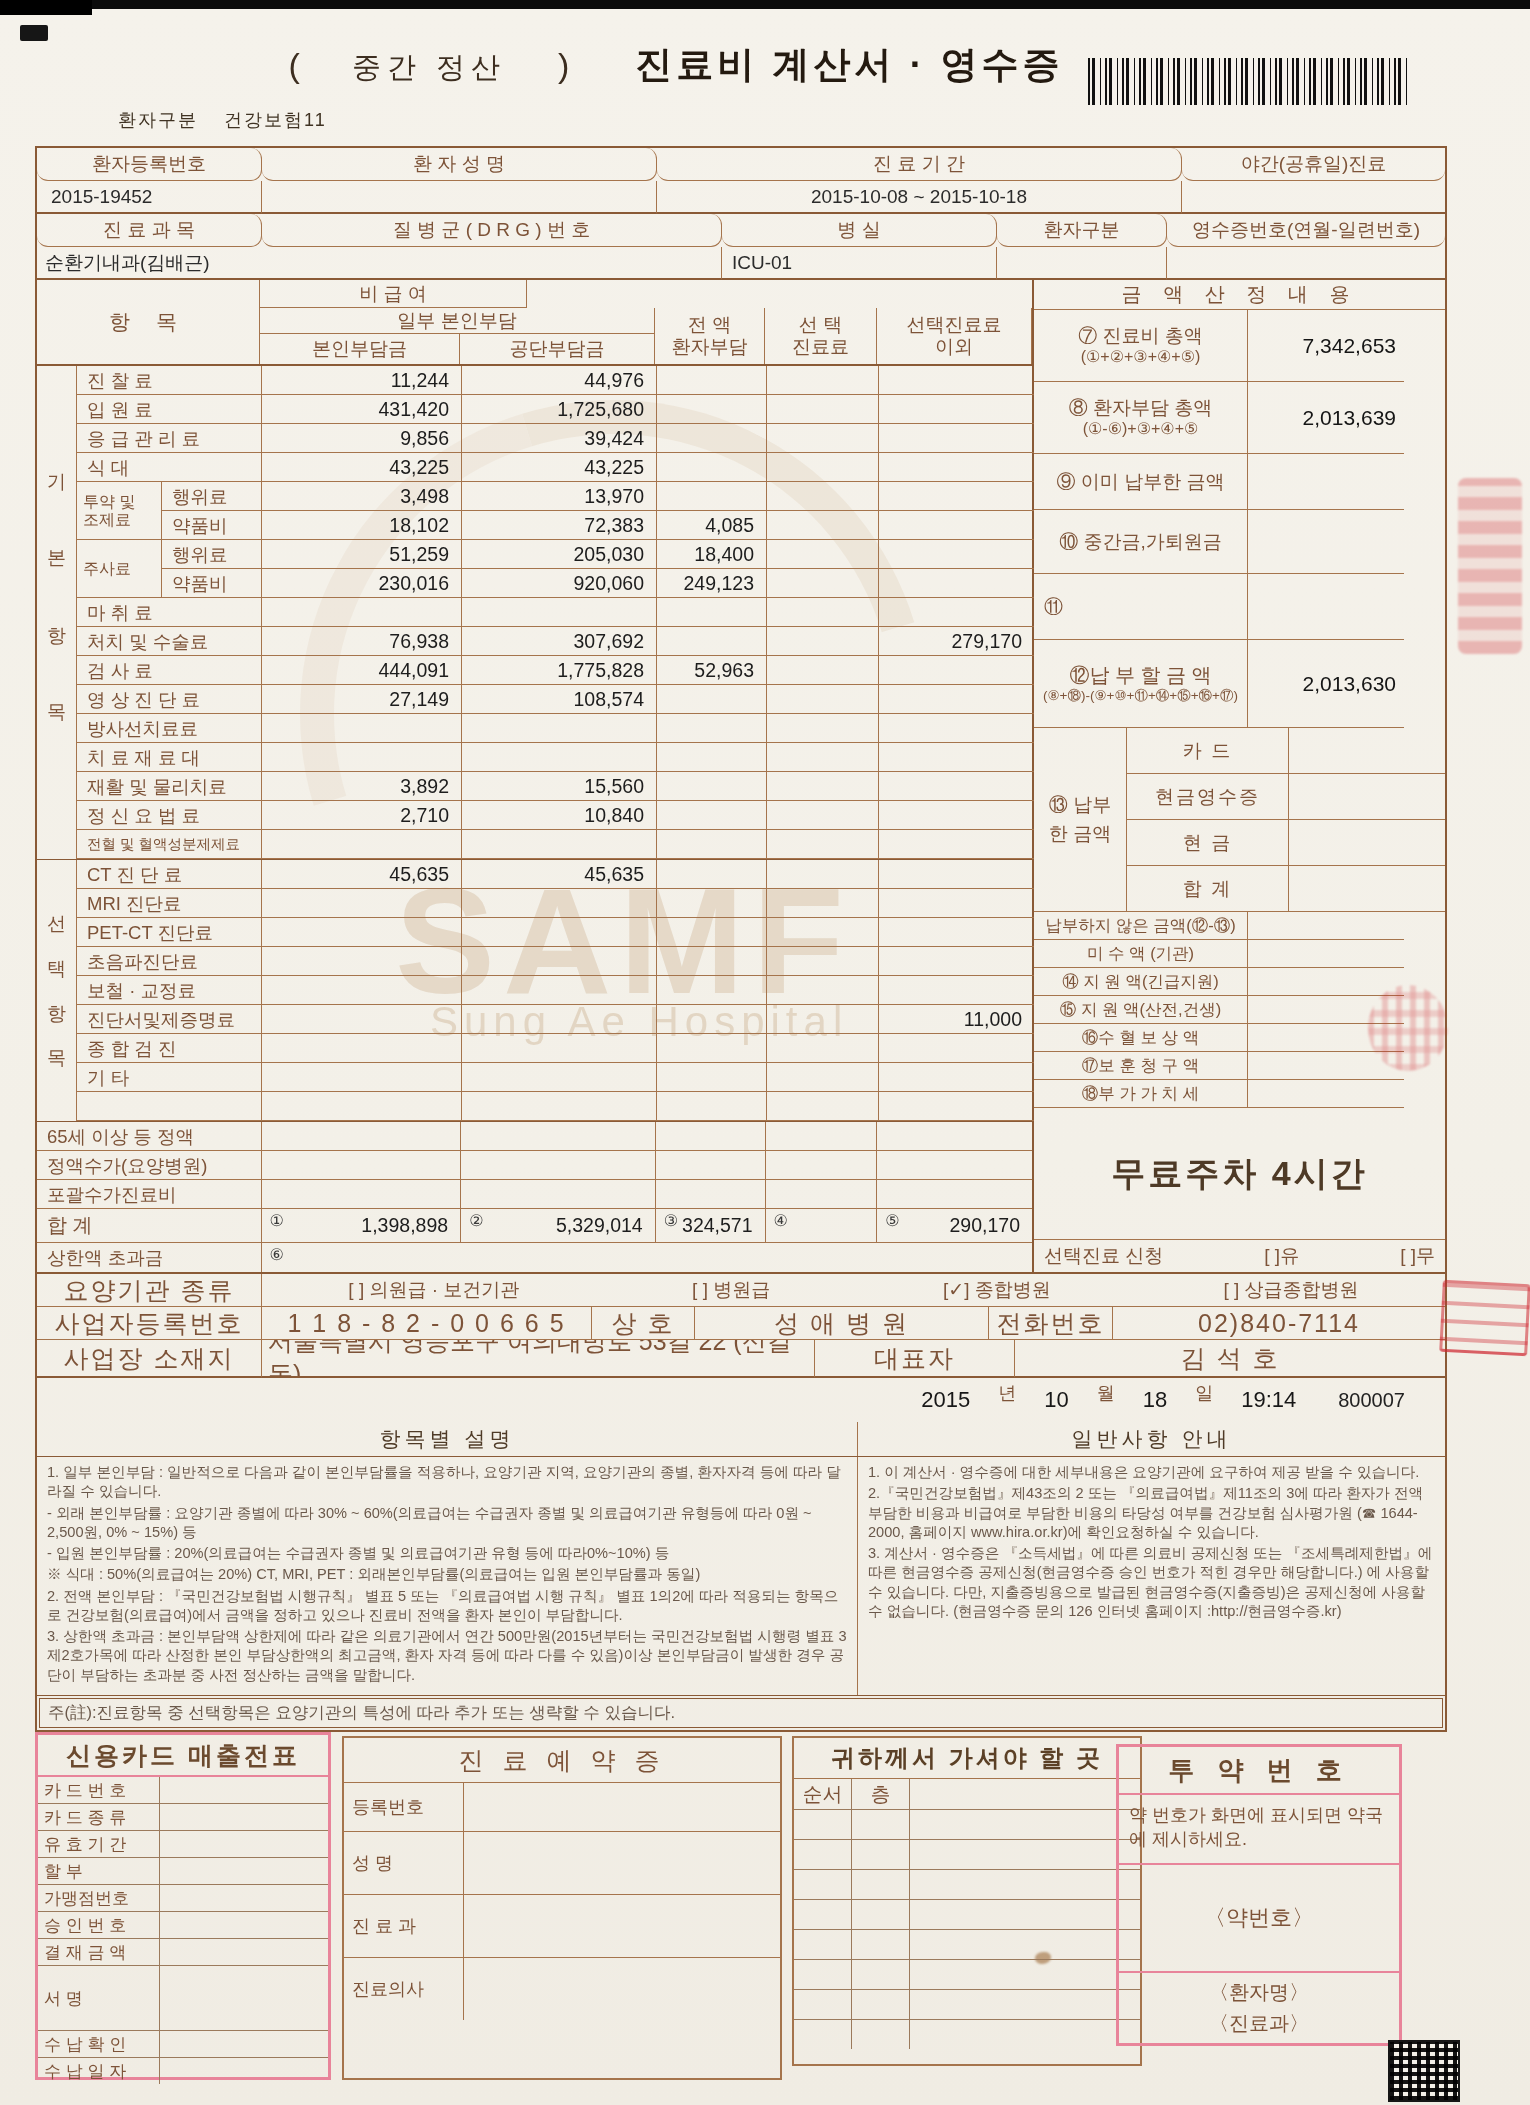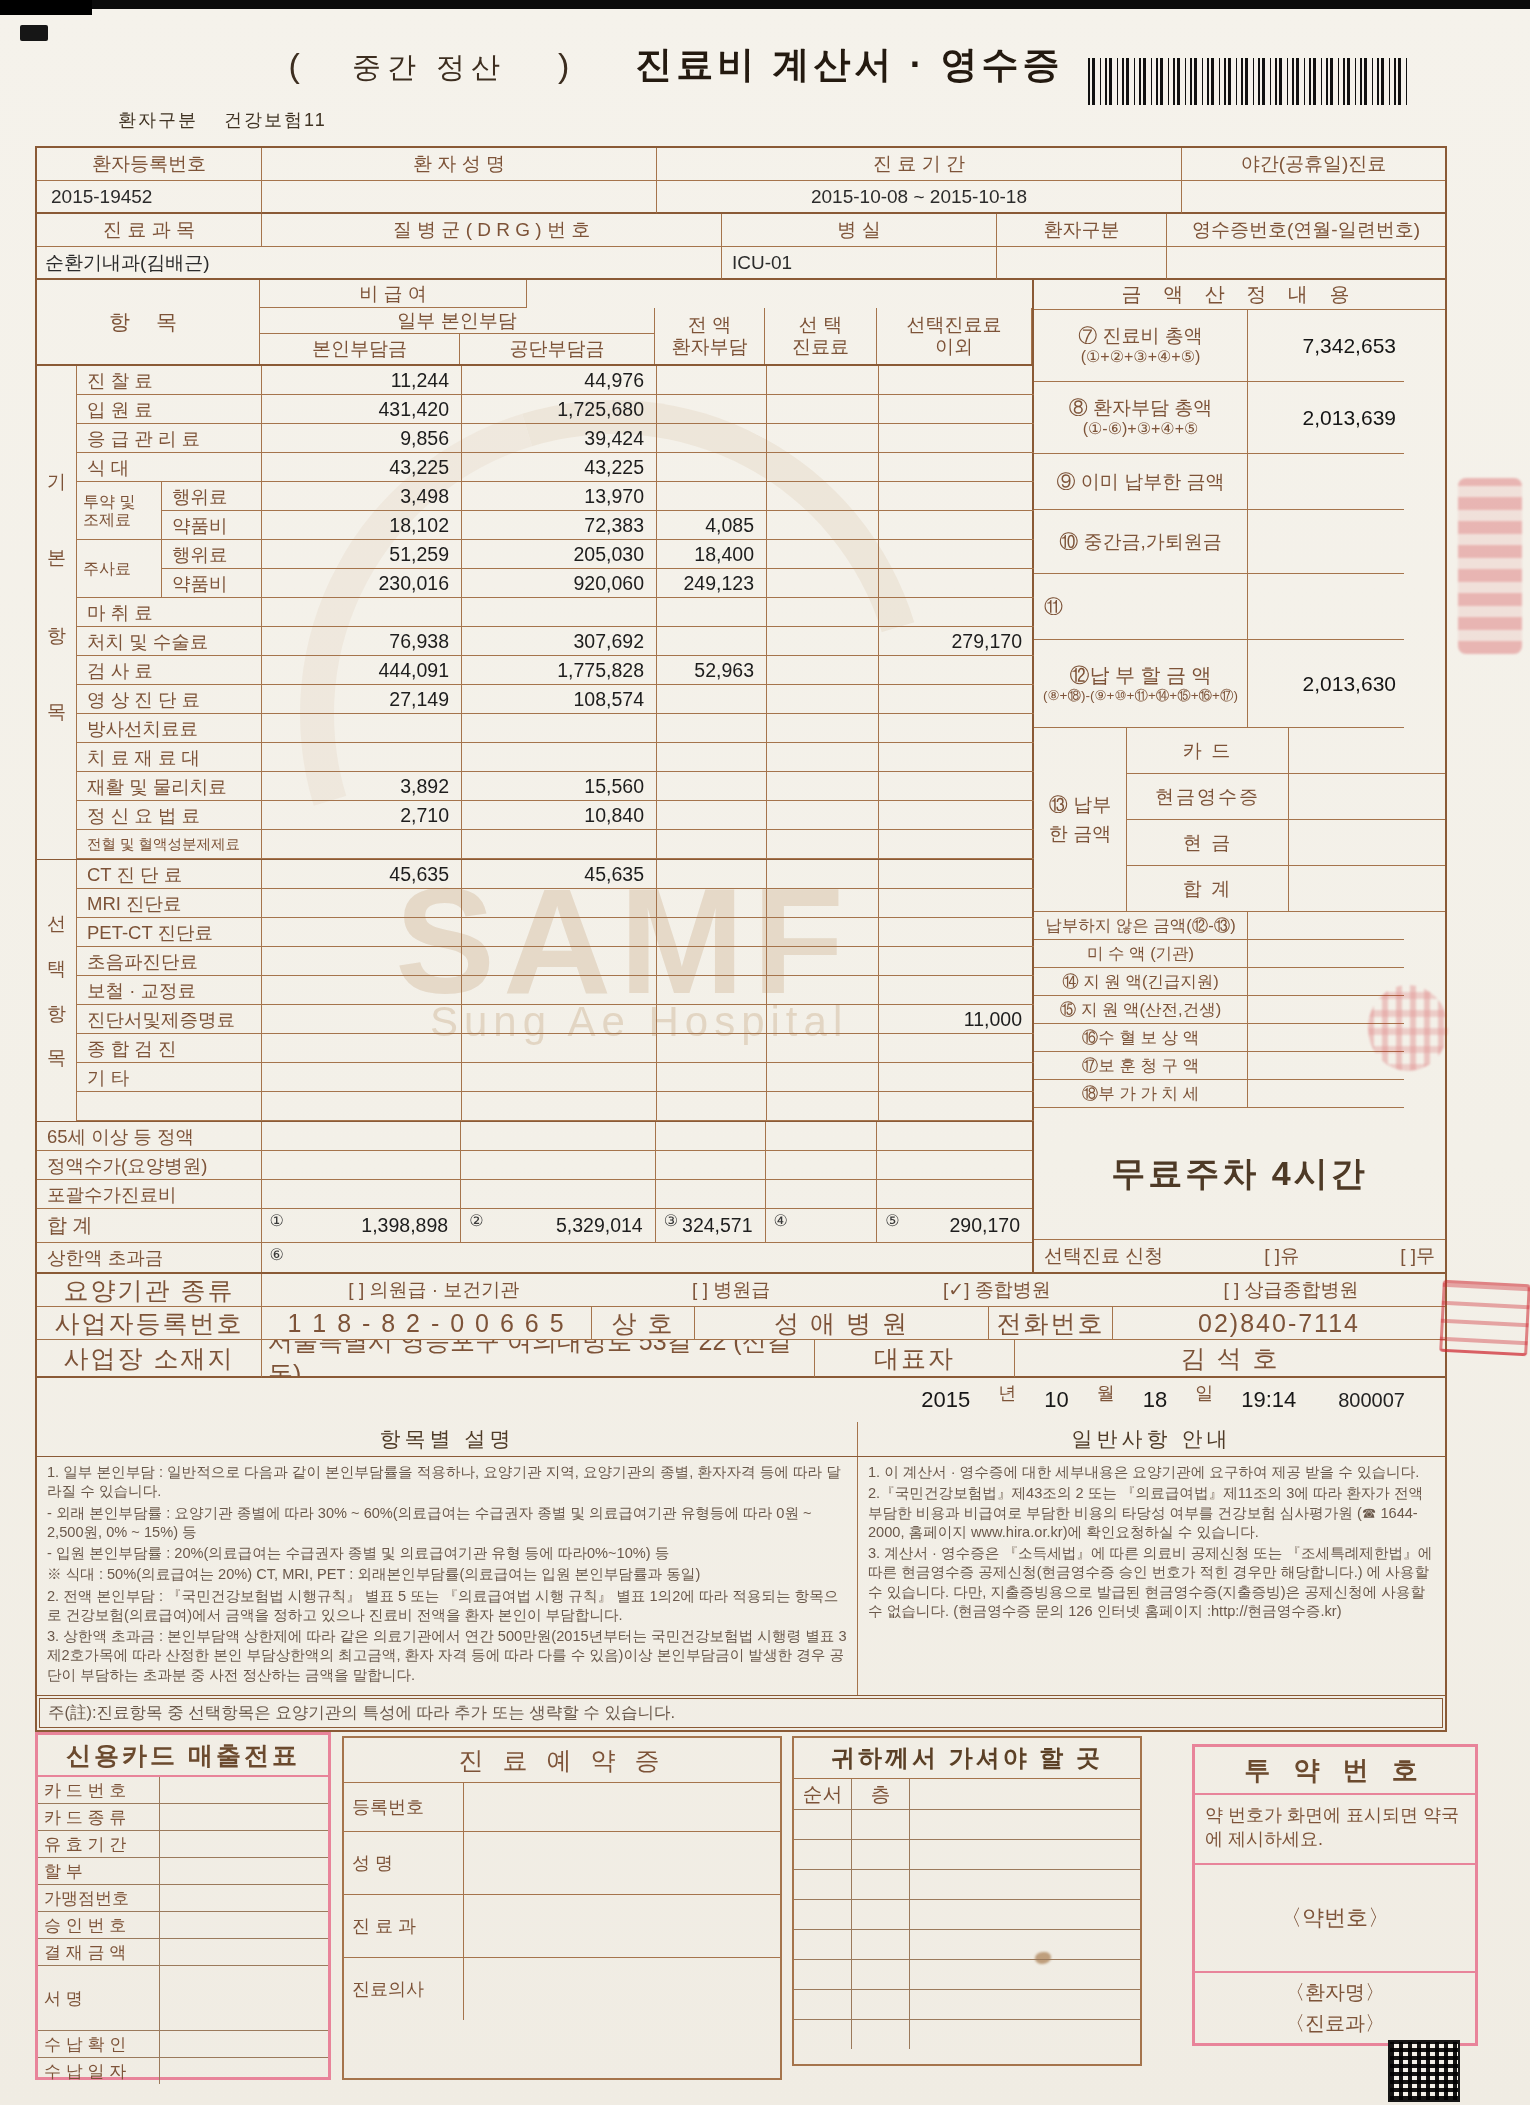--- a/index.html
+++ b/index.html
@@ -28,21 +28,21 @@
   .row{display:flex;}
   .c{box-sizing:border-box;display:flex;align-items:center;border-right:1px solid #a5744c;border-bottom:1px solid #a5744c;overflow:hidden;}
   .last{border-right:none;}
   .lbl{color:#7d5338;}
   .cent{justify-content:center;}
   .num{justify-content:flex-end;padding-right:12px;font-size:19.5px;color:#1d1d1d;}
   .iteml{padding-left:10px;font-size:18.5px;color:#7d5338;}.f20{font-size:20px;}
   .thick{border-bottom-width:2px;border-bottom-color:#8a5a36;}
   
   .irow{height:33px;}
-  .ir-l{font-size:19px;}
+  .ir-l{font-size:19px;border-radius:11px;}
   .val{color:#2b2b2b;font-size:19px;}
   
   .gridwrap{display:flex;}
   .lgrid{width:997px;display:flex;flex-direction:column;border-right:2px solid #8a5a36;box-sizing:border-box;}
   .rpanel{width:411px;display:flex;flex-direction:column;}
   .lhead{display:flex;border-bottom:2px solid #8a5a36;}
   .hitem{width:225px;height:84px;border-right:1px solid #a5744c;display:flex;align-items:center;justify-content:center;color:#7d5338;font-size:21px;letter-spacing:10px;box-sizing:border-box;}
   .hright{display:flex;flex-direction:column;width:772px;}
   .hcell{box-sizing:border-box;display:flex;align-items:center;justify-content:center;color:#7d5338;border-right:1px solid #a5744c;border-bottom:1px solid #a5744c;font-size:19px;white-space:pre-line;text-align:center;line-height:1.15;}
   .gcol{width:40px;border-right:1px solid #a5744c;box-sizing:border-box;display:flex;align-items:center;justify-content:center;color:#7d5338;font-size:19px;writing-mode:vertical-lr;text-orientation:upright;}
@@ -92,21 +92,21 @@
   .nb{box-sizing:border-box;padding:6px 10px 8px 10px;color:#6a584a;font-size:14.6px;line-height:1.32;}
   .nbl{width:820px;}
   .nbr{width:588px;border-left:1px solid #a5744c;}
   .nb div{margin-bottom:2px;}
   .footnote{height:30px;box-sizing:border-box;border:1.5px solid #8a5a36;margin:2px;display:flex;align-items:center;padding-left:8px;color:#6a584a;font-size:16.5px;}
   
   .panel{position:absolute;box-sizing:border-box;background:transparent;z-index:1;}
   .p-card{left:35px;top:1732px;width:296px;height:348px;border:3px solid #e8849a;}
   .p-res{left:342px;top:1736px;width:440px;height:344px;border:2px solid #a5744c;}
   .p-go{left:792px;top:1736px;width:350px;height:330px;border:2px solid #a5744c;}
-  .p-rx{left:1192px;top:1744px;width:286px;height:302px;border:3px solid #e8849a;}
+  .p-rx{left:1116px;top:1744px;width:286px;height:302px;border:3px solid #e8849a;}
   .ptitle{display:flex;align-items:center;justify-content:center;font-weight:bold;color:#6b4a2e;letter-spacing:3px;}
   .p-card .ptitle{height:40px;font-size:25px;border-bottom:2px solid #e8849a;}
   .p-res .ptitle{height:44px;font-size:25px;border-bottom:1.5px solid #a5744c;font-weight:normal;color:#7d5338;letter-spacing:6px;}
   .p-go .ptitle{height:40px;font-size:24px;border-bottom:1.5px solid #a5744c;color:#5b4026;}
   .p-rx .ptitle{height:46px;font-size:26px;border-bottom:2px solid #e8849a;letter-spacing:8px;}
   .crow{display:flex;height:26px;border-bottom:1px solid #9b7a5c;}
   .crow .cl{width:122px;box-sizing:border-box;border-right:1px solid #9b7a5c;display:flex;align-items:center;padding-left:6px;color:#7d5338;font-size:17px;}
   .crow.sign{height:64px;}
   .crow:last-child{border-bottom:none;}
   .rrowp{display:flex;border-bottom:1px solid #a5744c;}

